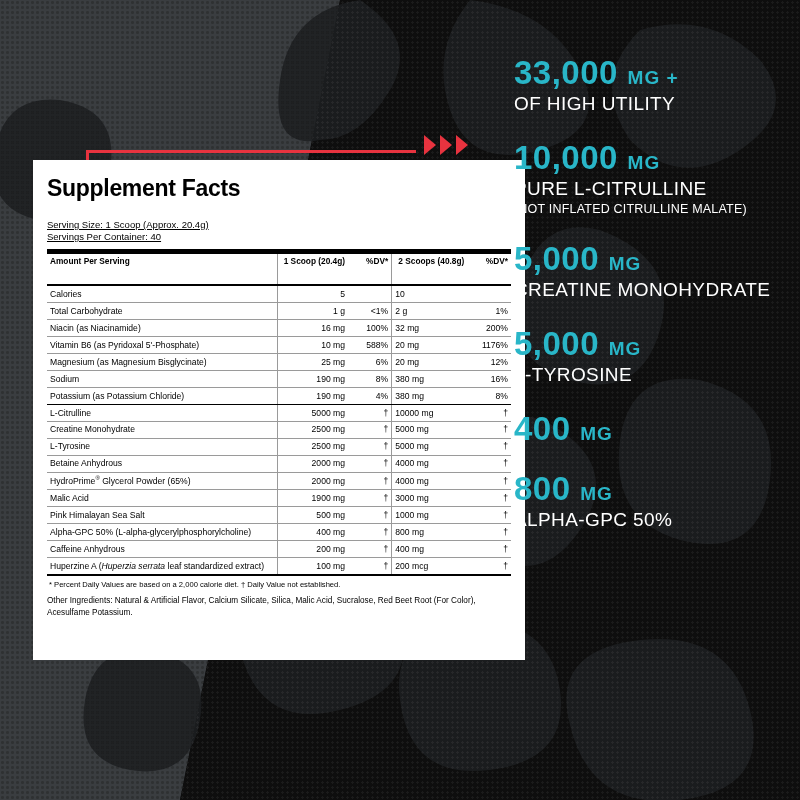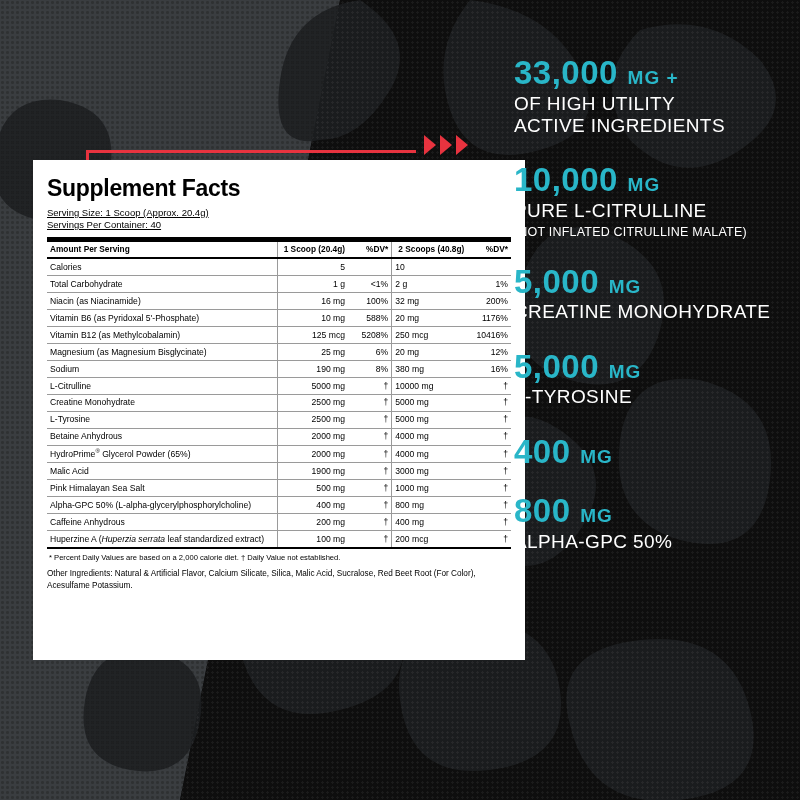--- a/index.html
+++ b/index.html
@@ -75,42 +75,42 @@
     background: #ffffff;
     color: #000;
     padding: 14px 14px 8px 14px;
     font-size: 9px;
     line-height: 1.25;
   }
   .panel-title {
     font-size: 23px;
     font-weight: 700;
     letter-spacing: -.3px;
-    margin-bottom: 4px;
+    margin-bottom: 16px;
   }
   .serving-line { font-size: 9.5px; text-decoration: underline; }
   .rule-thick { height: 5px; background: #000; margin: 6px 0 0 0; }
 
   table.facts {
     width: 100%;
     border-collapse: collapse;
     font-size: 8.6px;
   }
   table.facts td, table.facts th {
     padding: 2.6px 3px;
     vertical-align: bottom;
     font-weight: 400;
     text-align: left;
     white-space: nowrap;
   }
   table.facts thead th {
     font-weight: 700;
     font-size: 8.3px;
     border-bottom: 2px solid #000;
-    padding-bottom: 3px;
+    padding-bottom: 18px;
   }
   table.facts tbody tr td { border-bottom: .6px solid #9a9a9a; }
   table.facts tbody tr.thickline td { border-bottom: 1.6px solid #000; }
   table.facts tbody tr:last-child td { border-bottom: 2px solid #000; }
 
   .c-name { width: 44%; }
   .c-amt  { width: 14%; text-align: right !important; border-left: .6px solid #9a9a9a; }
   .c-dv   { width: 9%;  text-align: right !important; }
   .c-amt2 { width: 14%; text-align: right; border-left: .6px solid #9a9a9a; }
   .c-dv2  { width: 9%;  text-align: right !important; }
@@ -240,40 +240,40 @@
           <td class="c-dv2">200%</td>
         </tr>
         <tr>
           <td class="c-name">Vitamin B6 (as Pyridoxal 5'-Phosphate)</td>
           <td class="c-amt">10 mg</td>
           <td class="c-dv">588%</td>
           <td class="c-amt2">20 mg</td>
           <td class="c-dv2">1176%</td>
         </tr>
         <tr>
-          <td class="c-name">Vitamin B12 (as Methylcobalamin)</td>
-          <td class="c-amt">125 mcg</td>
-          <td class="c-dv">5208%</td>
-          <td class="c-amt2">250 mcg</td>
-          <td class="c-dv2">10416%</td>
-        </tr>
-        <tr>
           <td class="c-name">Magnesium (as Magnesium Bisglycinate)</td>
           <td class="c-amt">25 mg</td>
           <td class="c-dv">6%</td>
           <td class="c-amt2">20 mg</td>
           <td class="c-dv2">12%</td>
         </tr>
         <tr>
           <td class="c-name">Sodium</td>
           <td class="c-amt">190 mg</td>
           <td class="c-dv">8%</td>
           <td class="c-amt2">380 mg</td>
           <td class="c-dv2">16%</td>
         </tr>
+        <tr class="thickline">
+          <td class="c-name">Potassium (as Potassium Chloride)</td>
+          <td class="c-amt">190 mg</td>
+          <td class="c-dv">4%</td>
+          <td class="c-amt2">380 mg</td>
+          <td class="c-dv2">8%</td>
+        </tr>
         <tr>
           <td class="c-name">L-Citrulline</td>
           <td class="c-amt">5000 mg</td>
           <td class="c-dv">†</td>
           <td class="c-amt2">10000 mg</td>
           <td class="c-dv2">†</td>
         </tr>
         <tr>
           <td class="c-name">Creatine Monohydrate</td>
           <td class="c-amt">2500 mg</td>
@@ -345,21 +345,20 @@
 </div>
 
 <div class="claims">
 
   <div class="claim">
     <div class="amount">
       <span>33,000</span> <span class="unit">MG +</span>
     </div>
     <div class="desc">
       <span>OF HIGH UTILITY</span><br>
-      <span>ACTIVE INGREDIENTS</span>
     </div>
   </div>
 
   <div class="claim">
     <div class="amount">
       <span>10,000</span> <span class="unit">MG</span>
     </div>
     <div class="desc">PURE L-CITRULLINE</div>
     <div class="sub">(NOT INFLATED CITRULLINE MALATE)</div>
   </div>

